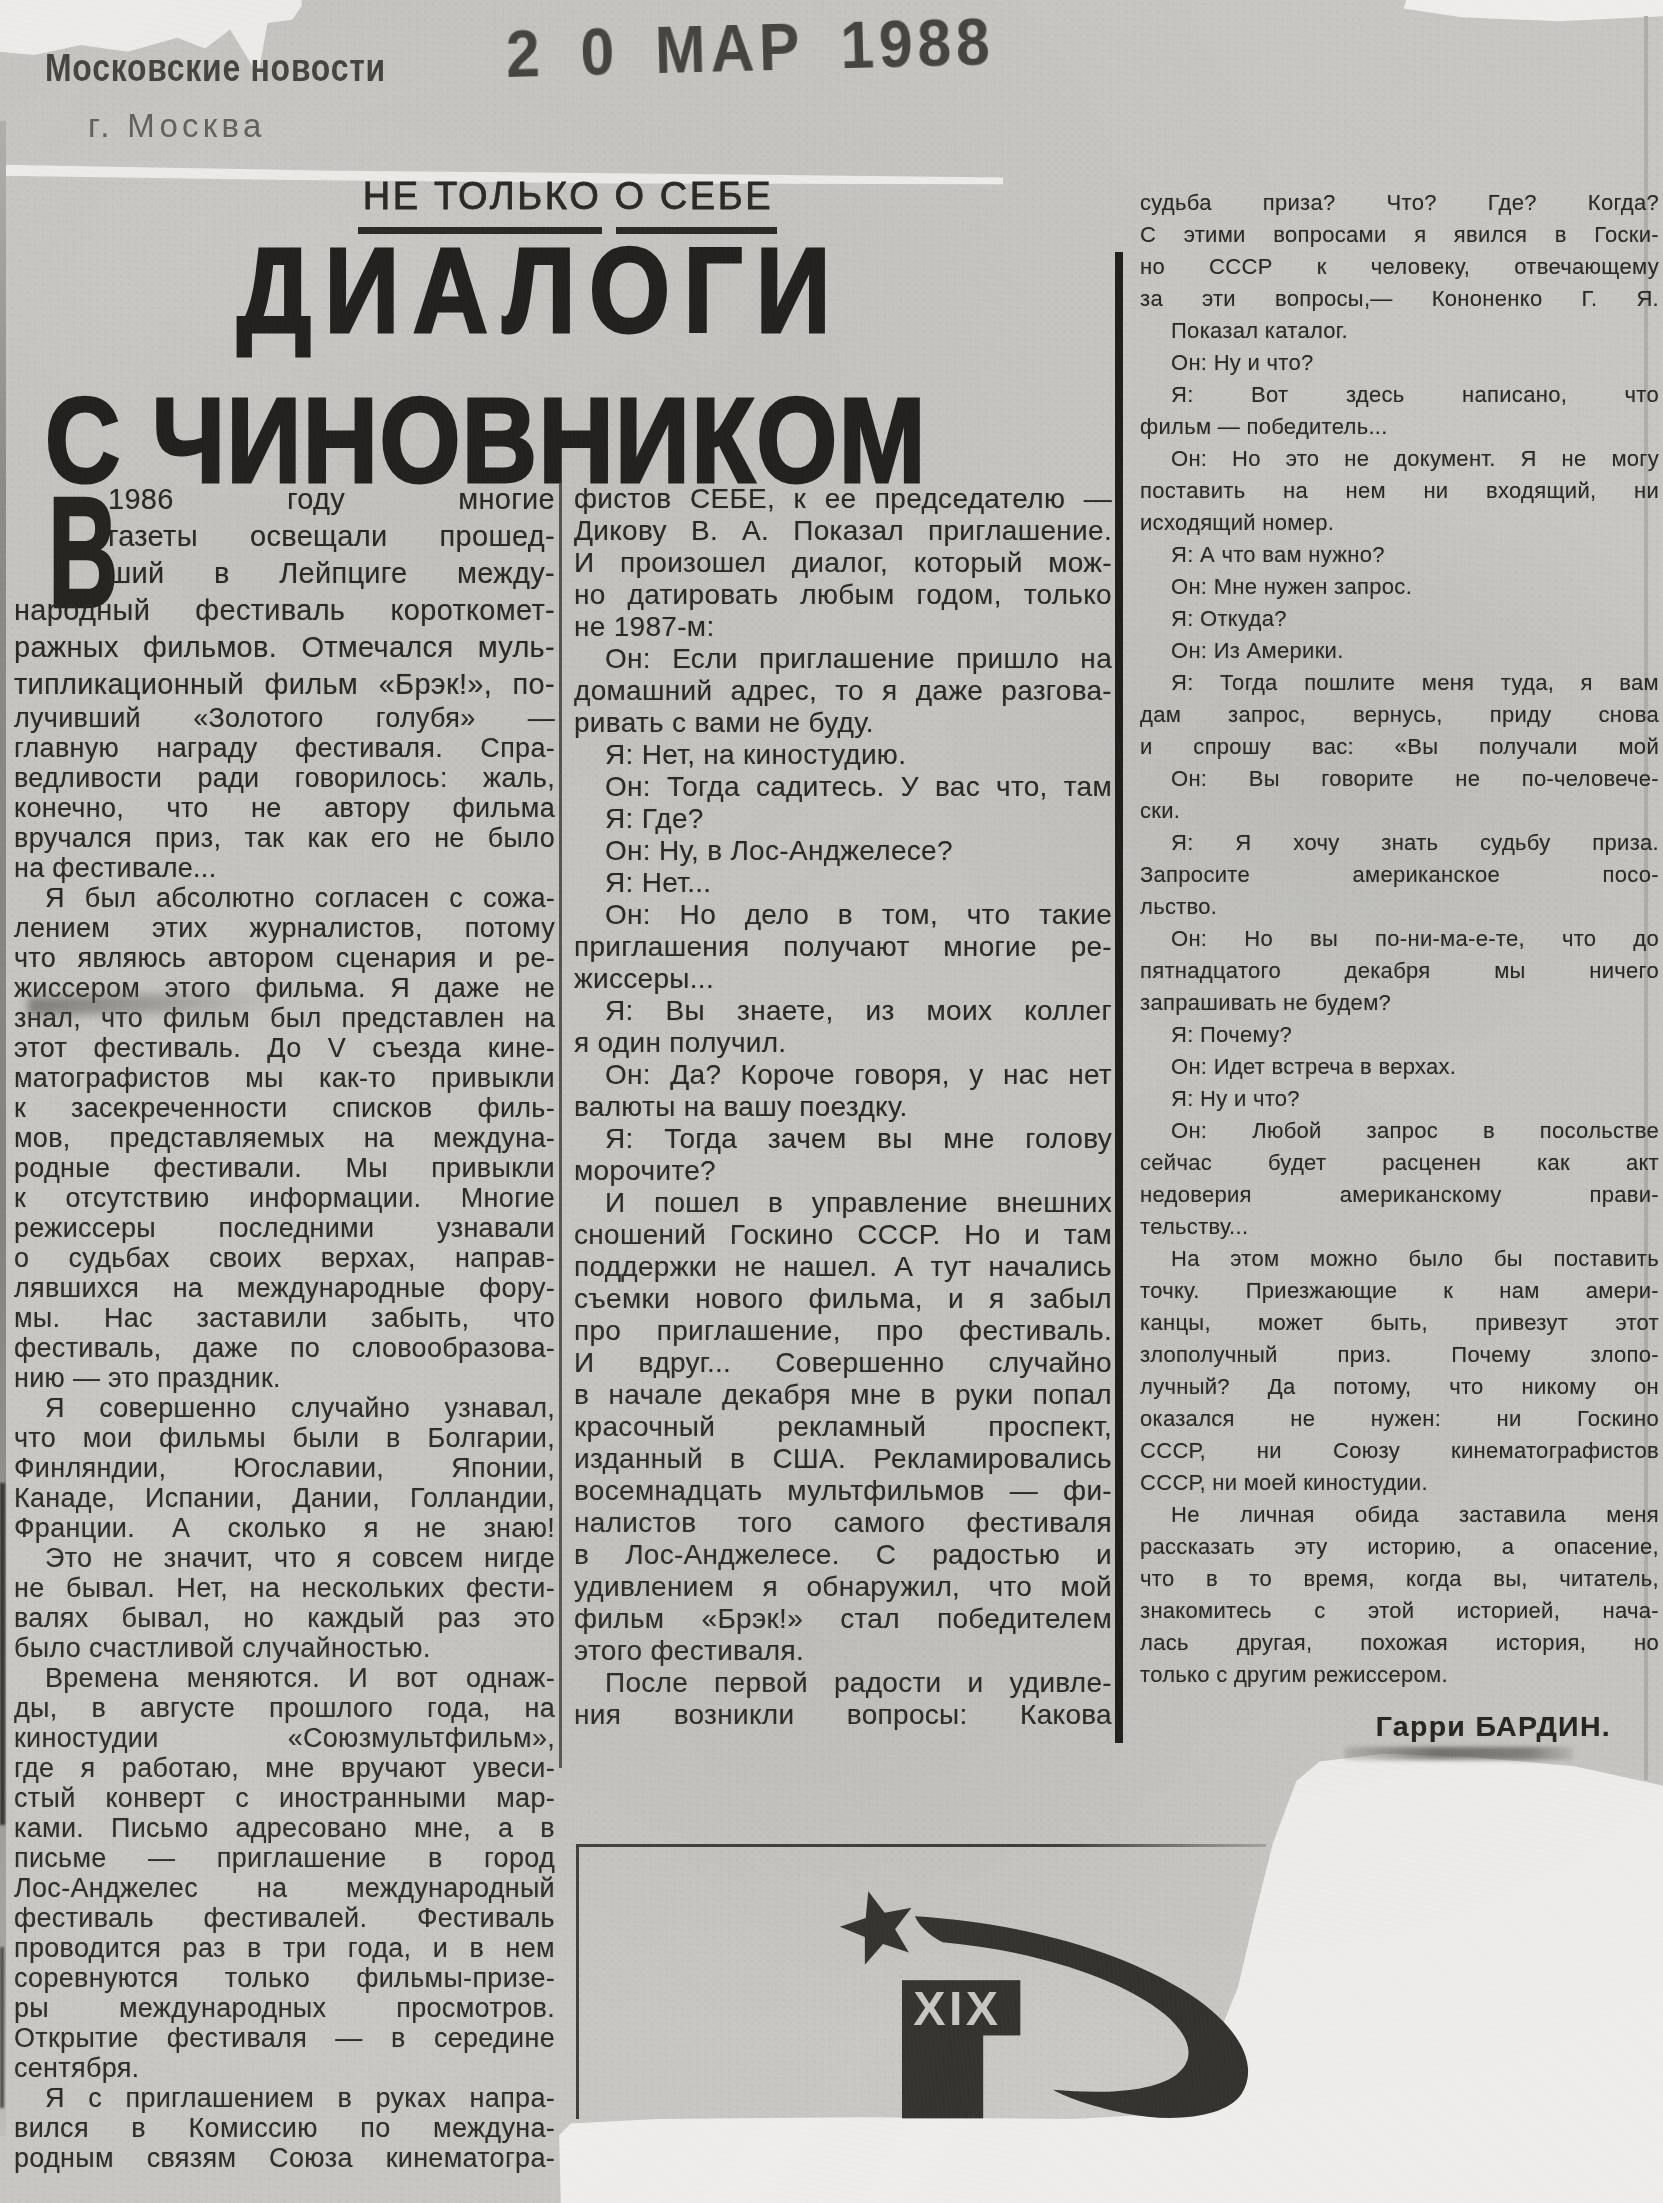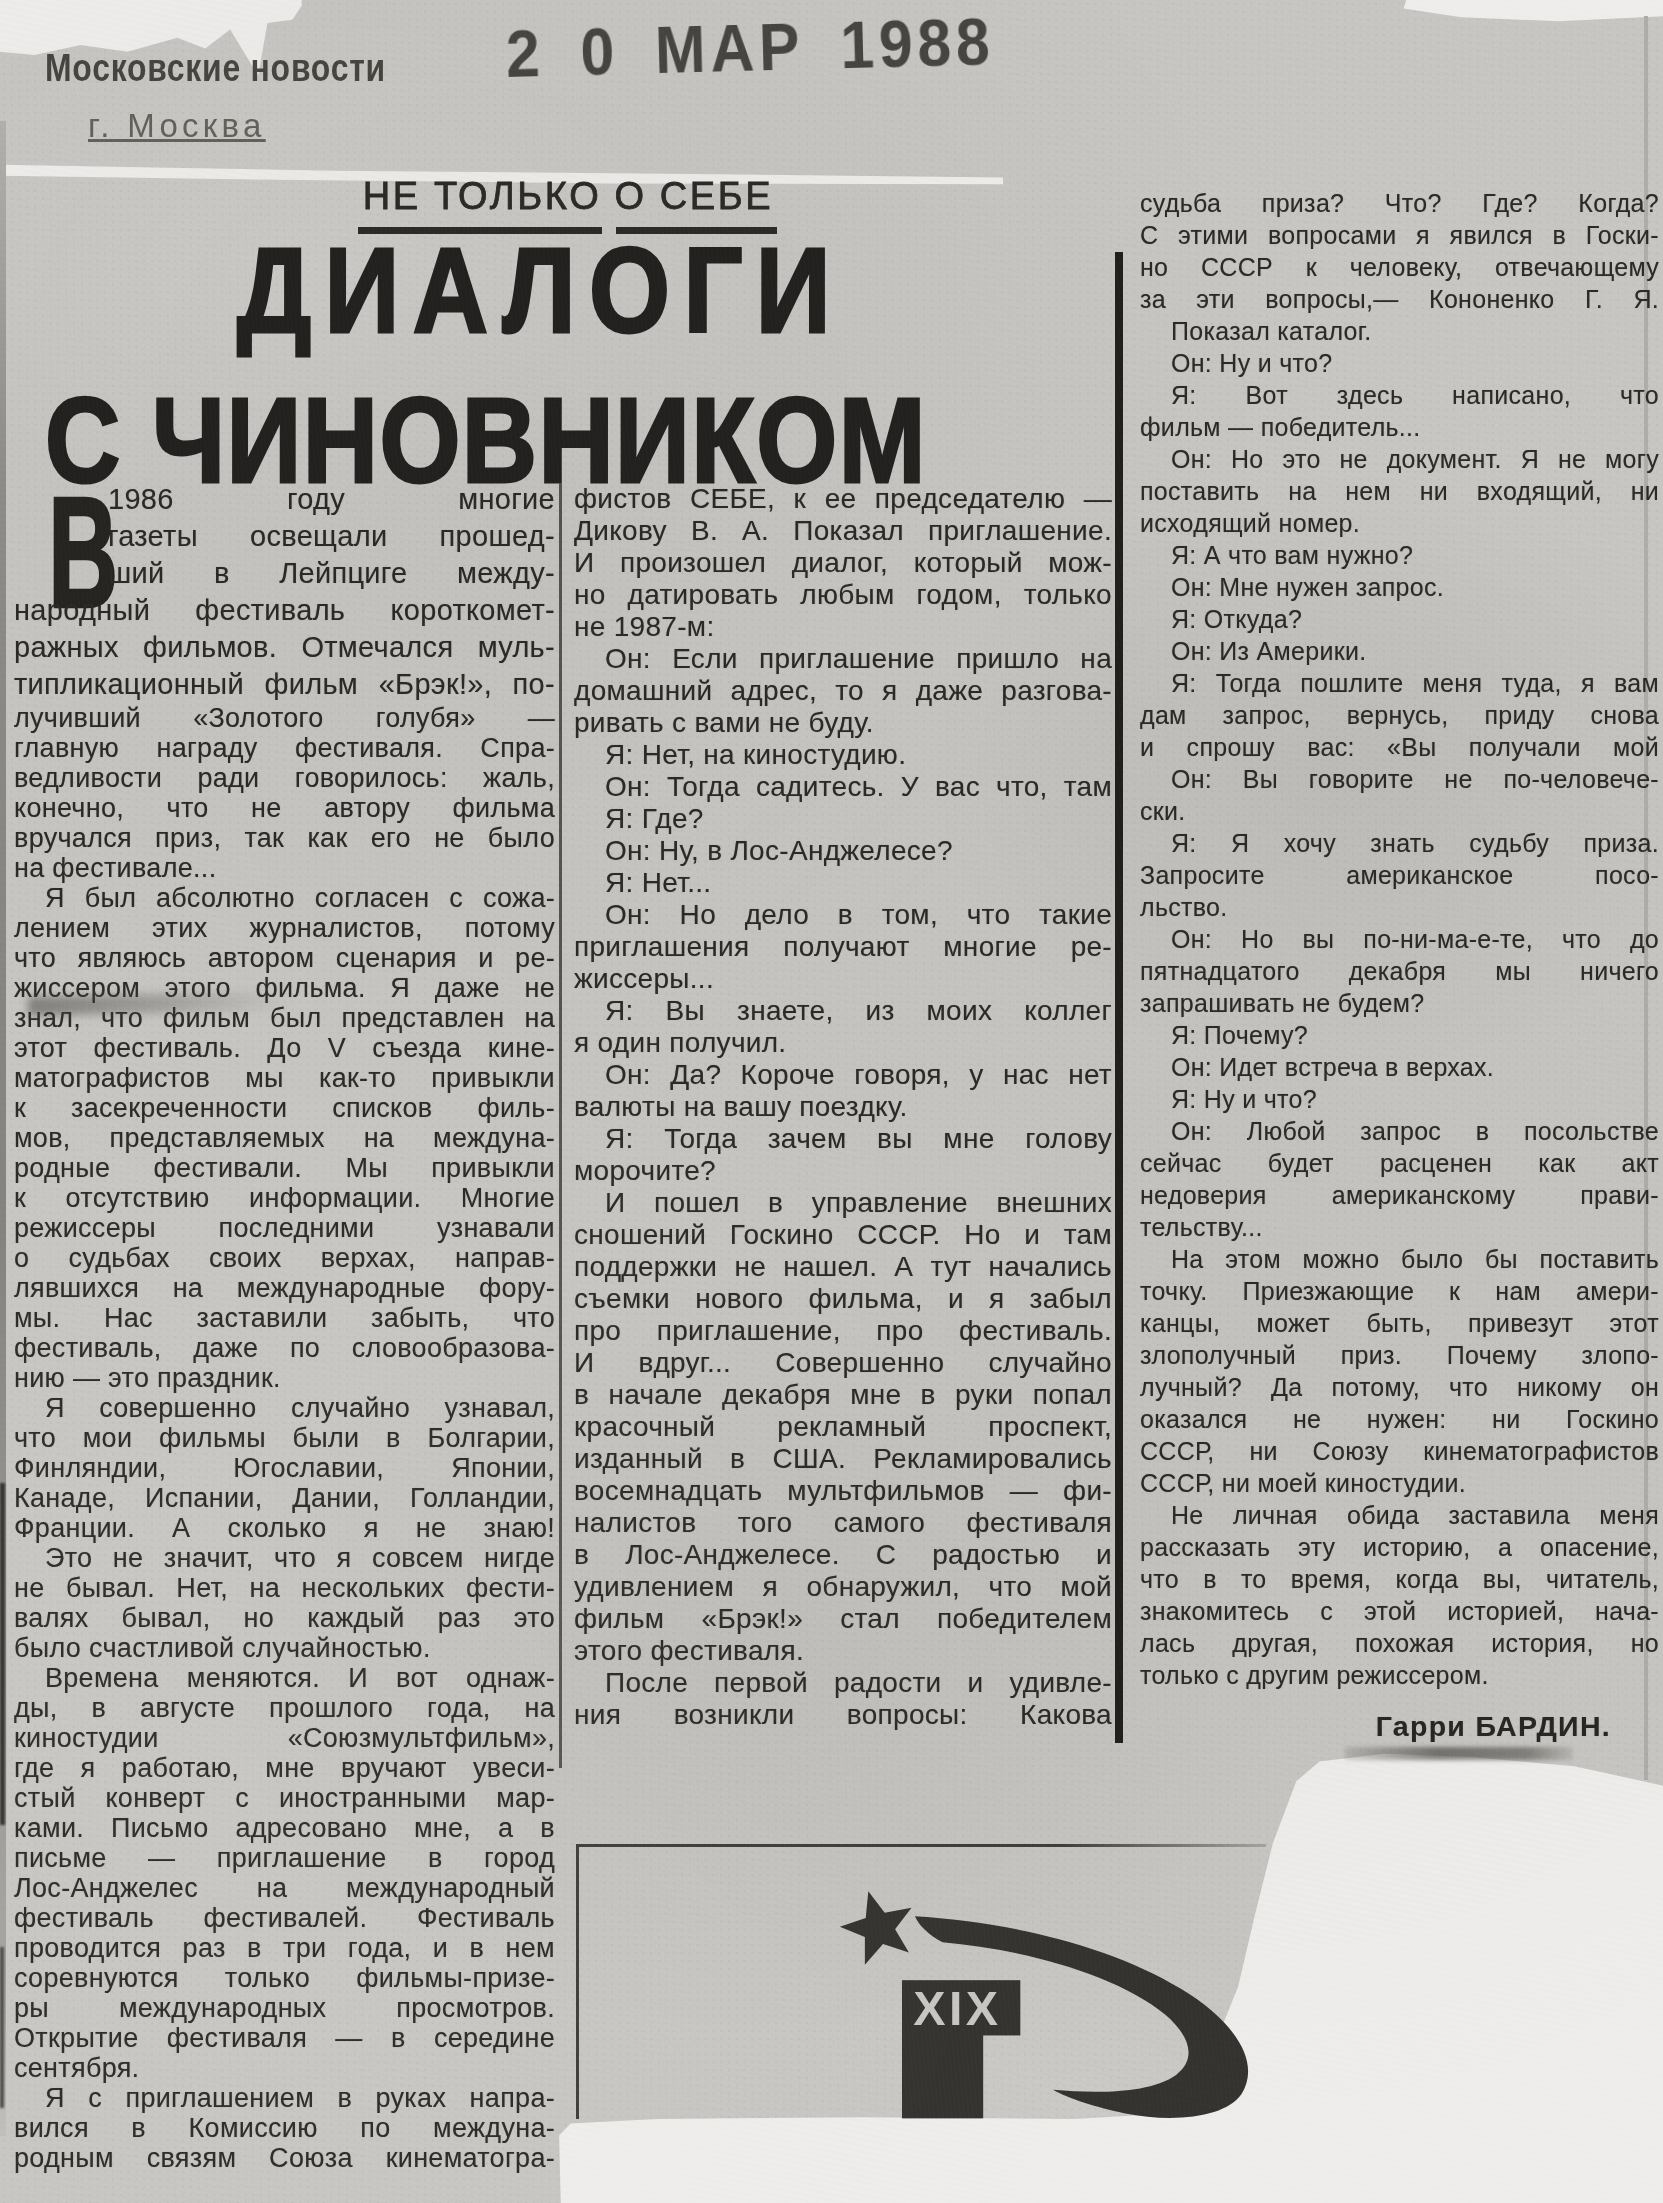--- a/index.html
+++ b/index.html
@@ -31,21 +31,21 @@
   
   .edge-left{position:absolute;left:0;top:121px;width:6px;height:2015px;z-index:2;
      background:linear-gradient(#b2b1ad,#8e8d89 18%,#83827e 55%,#a5a4a0 92%,#c0bfbb);}
   .edge-dark1{position:absolute;left:0;top:1483px;width:5.2px;height:342px;background:#33322f;filter:blur(0.9px);z-index:2;}
   .edge-dark2{position:absolute;left:0;top:1947px;width:4.3px;height:161px;background:#4c4b47;filter:blur(1px);z-index:2;}
   .edge-right{position:absolute;left:1644px;top:15.6px;width:3.5px;height:1764px;background:#aeada9;z-index:2;}
   
   .stamp-pub{position:absolute;left:45px;top:47px;font-size:38px;font-weight:700;color:#403f3a;
      letter-spacing:0.9px;transform:scaleX(.84);transform-origin:left top;filter:blur(0.6px);opacity:.95;z-index:2;white-space:nowrap;}
   .stamp-city{position:absolute;left:88px;top:107px;font-size:33px;color:#595850;
-     letter-spacing:4.3px;filter:blur(0.5px);opacity:.9;z-index:2;white-space:nowrap;text-decoration:underline;}
+     letter-spacing:4.3px;filter:blur(0.5px);opacity:.9;z-index:2;white-space:nowrap;}
   .stamp-date{position:absolute;left:505px;top:15.6px;font-size:66px;font-weight:700;color:#3c3b37;
      letter-spacing:5.2px;word-spacing:15.6px;transform:rotate(-1.5deg) scaleX(.92);transform-origin:left top;
      filter:blur(0.7px);opacity:.92;z-index:2;white-space:nowrap;}
   
   .kicker{position:absolute;left:358px;top:175px;width:420px;text-align:center;font-size:38px;
      color:#2c2b28;letter-spacing:2.6px;-webkit-text-stroke:0.8px #2c2b28;z-index:2;white-space:nowrap;}
   .rule{position:absolute;height:7px;background:#2c2b28;filter:blur(0.3px);z-index:2;}
   .rule-a{left:358px;top:227px;width:244px;}
   .rule-b{left:616px;top:227px;width:161px;}
   .hl{position:absolute;font-weight:700;color:#232220;-webkit-text-stroke:3px #232220;
@@ -53,21 +53,21 @@
   .hl1{left:237px;top:230px;font-size:121px;letter-spacing:15.6px;transform:scaleX(.86);}
   .hl2{left:45px;top:380px;font-size:121px;letter-spacing:1.7px;transform:scaleX(.86);}
   
   .col{position:absolute;z-index:2;color:#2b2a27;text-shadow:0 0 0.9px rgba(43,42,39,.35);letter-spacing:0.3px;}
   .col1{left:14px;top:481px;width:541px;}
   .col2{left:574px;top:483px;width:538px;}
   .col3{left:1140px;top:187px;width:519px;}
   .ln{text-align:justify;text-align-last:justify;}
   .col1 .ln{font-size:27px;line-height:30px;}
   .col2 .ln{font-size:28px;line-height:32px;}
-  .col3 .ln{font-size:25px;line-height:32px;}
+  .col3 .ln{font-size:22px;line-height:32px;}
   .ln.f-L{font-size:29px !important;line-height:37px !important;}
   .ln.f-p{margin-left:94px;}
   .ln.f-i{text-indent:31px;}
   .ln.f-e{text-align-last:left;}
   .dropcap{position:absolute;left:48px;top:474px;font-size:157px;line-height:1;font-weight:700;
      color:#262522;-webkit-text-stroke:2.6px #262522;transform:scaleX(.62);transform-origin:left top;z-index:2;}
   .signature{margin-top:19px;padding-right:48px;text-align:right;font-weight:700;font-size:28.5px;
      letter-spacing:1.3px;color:#282724;}
   
   .divider1{position:absolute;left:559px;top:483px;width:2.6px;height:1285px;background:#55544f;z-index:2;}

